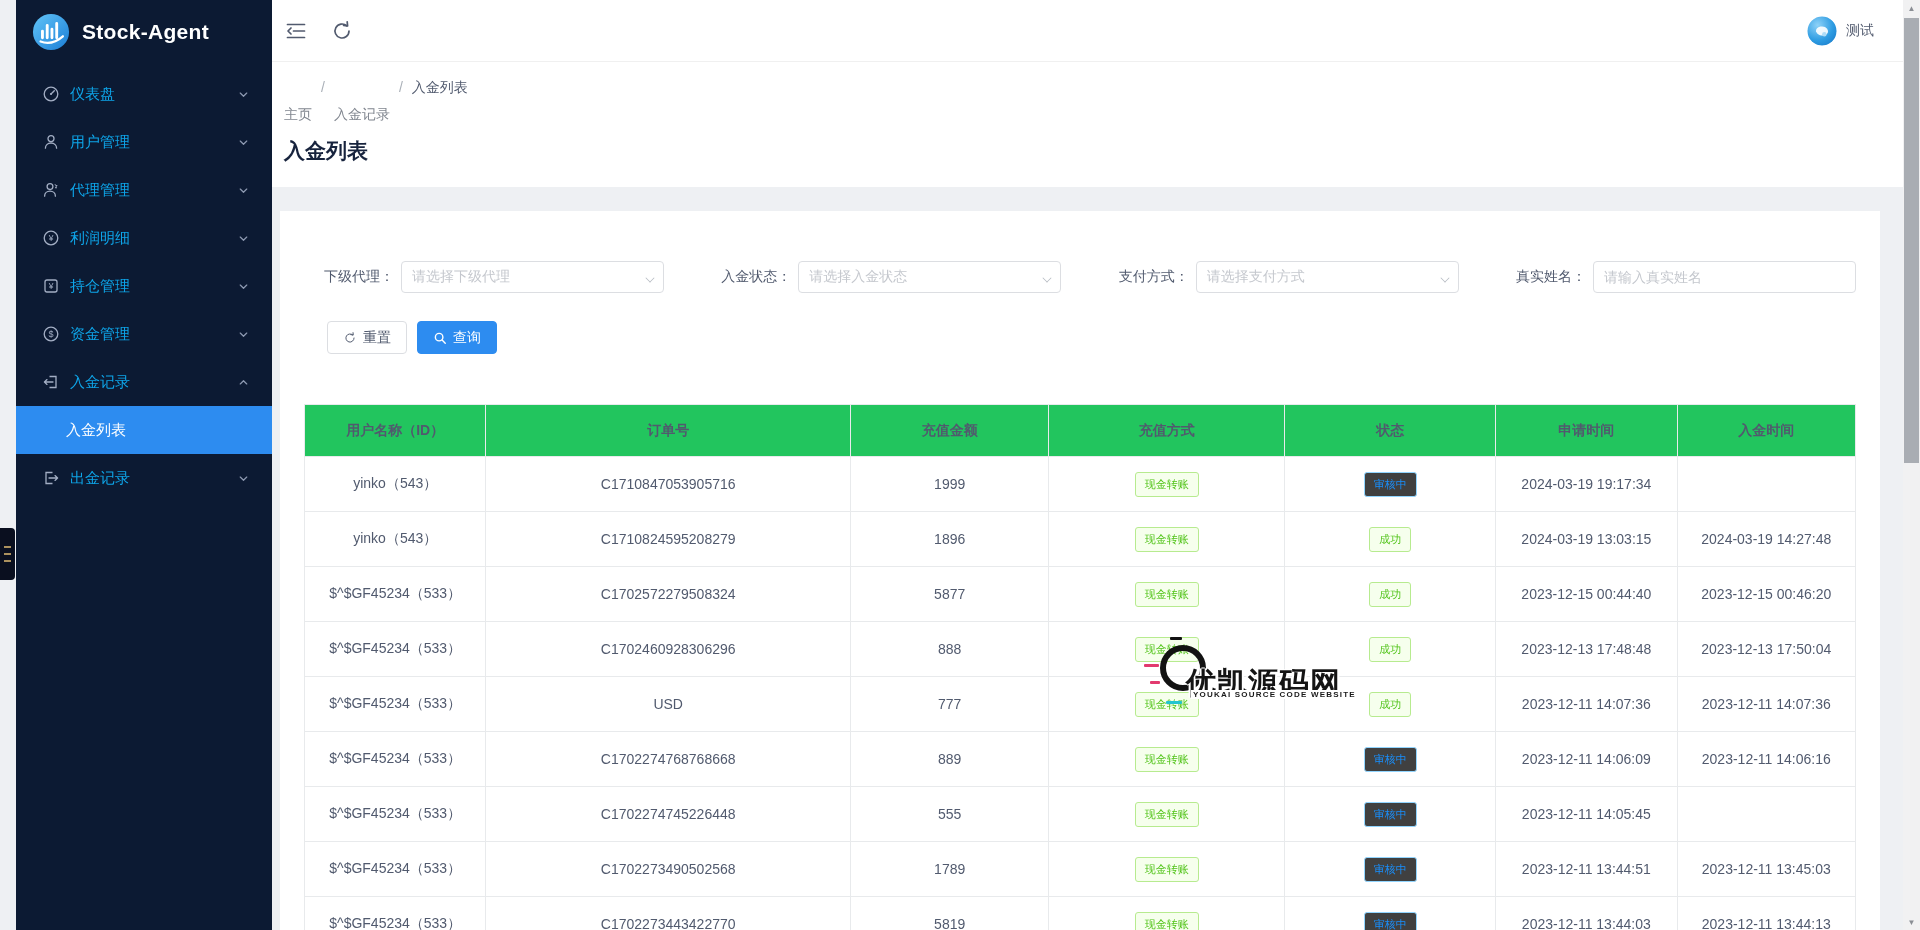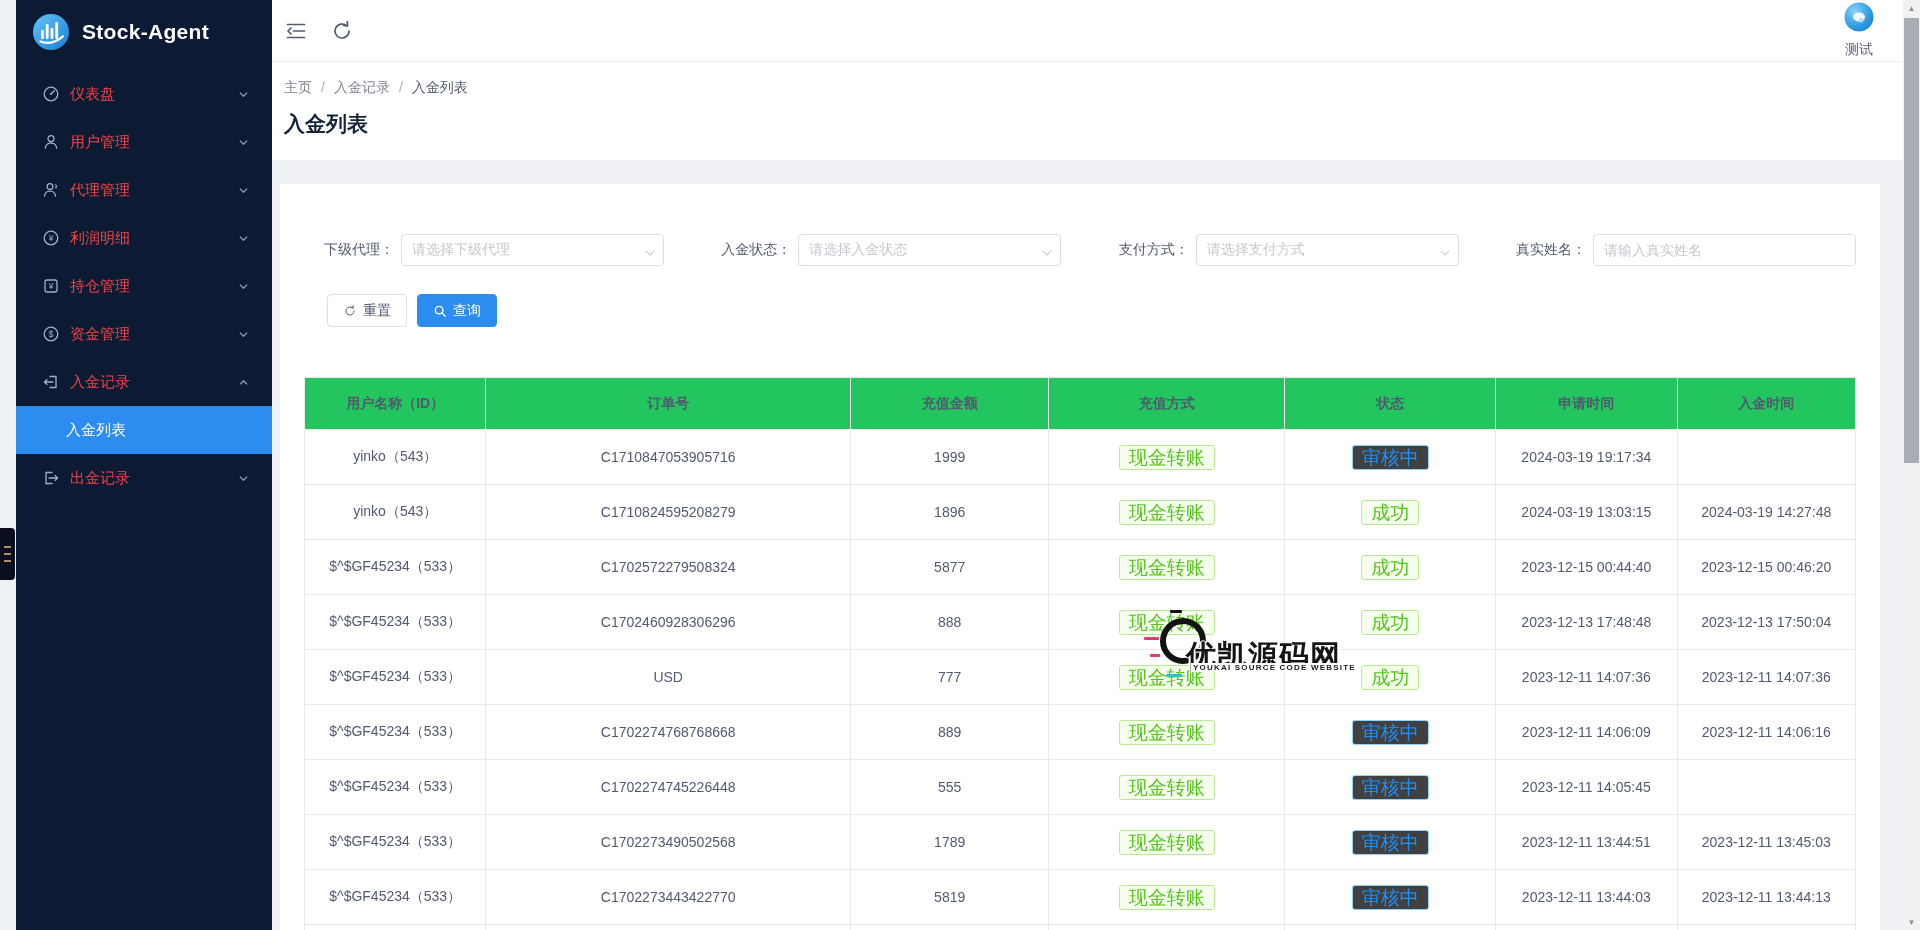--- a/index.html
+++ b/index.html
@@ -5,45 +5,45 @@
   * { margin:0; padding:0; box-sizing:border-box; }
   html,body { width:1920px; height:930px; overflow:hidden; }
   body { font-family:"Liberation Sans","DejaVu Sans",sans-serif; background:#eef0f3; color:#515a6e; font-size:14px; }
 
   
   .sidebar { position:fixed; left:16px; top:0; width:256px; height:930px; background:#0c1a33; z-index:20; }
   .logo-row { display:flex; align-items:center; gap:12px; padding:13px 18px 13px 16px; }
   .logo-row svg { width:38px; height:38px; flex:none; }
   .logo-title { color:#ffffff; font-size:21px; font-weight:bold; letter-spacing:.3px; }
   .menu { margin-top:6px; }
-  .menu-item { height:48px; display:flex; align-items:center; padding:0 22px 0 26px; color:#ef4444; font-size:15px; cursor:pointer; }
+  .menu-item { height:48px; display:flex; align-items:center; padding:0 22px 0 26px; color:#0ea5e9; font-size:15px; cursor:pointer; }
   .mi-icon { width:18px; height:18px; margin-right:10px; flex:none; color:#a3aec4; }
   .mi-label { flex:1; }
   .mi-caret { width:13px; height:13px; color:#8d99b1; transition:transform .2s; }
   .menu-item.expanded .mi-caret { transform:rotate(180deg); }
   .submenu { background:#081426; }
   .submenu-item { height:48px; display:flex; align-items:center; padding-left:50px; color:#a3aec4; font-size:15px; cursor:pointer; }
   .submenu-item.active { background:#2d8cf0; color:#fff; }
 
   
   .edge-tab { position:fixed; left:0; top:528px; width:15px; height:52px; background:#0a0f1f; border-radius:0 4px 4px 0; z-index:30; display:flex; flex-direction:column; align-items:center; justify-content:center; gap:5px; }
   .edge-tab i { display:block; width:7px; height:2px; background:#c9a86a; opacity:.85; }
 
   
   .main { margin-left:256px; width:1664px; }
   .topbar { height:62px; background:#fff; border-bottom:1px solid #f0f0f0; display:flex; align-items:center; padding:0 46px 0 28px; }
   .tb-icon { width:24px; height:24px; color:#515a6e; cursor:pointer; }
   .tb-icon + .tb-icon { margin-left:22px; }
-  .tb-right { margin-left:auto; display:flex; align-items:center; gap:9px; cursor:pointer;flex-direction:column; }
+  .tb-right { margin-left:auto; display:flex; align-items:center; gap:9px; cursor:pointer; }
   .avatar { width:30px; height:30px; border-radius:50%; overflow:hidden; flex:none; }
   .tb-user { color:#515a6e; font-size:14px; }
 
   .crumb-section { background:#fff; padding:17px 28px 22px 28px; }
   .breadcrumb { font-size:14px; color:#80868f; display:flex; gap:9px; }
-  .breadcrumb .bc-link { cursor:pointer; }
+  .breadcrumb .bc-link { cursor:pointer;margin-top:27px; }
   .breadcrumb .bc-sep { color:#aab0b8; }
   .breadcrumb .bc-current { color:#515a6e; }
   .page-title { margin-top:13px; font-size:21px; font-weight:bold; color:#17233d; }
 
   .card { margin:24px 40px 0 24px; background:#fff; padding:50px 24px 0 24px; min-height:760px; position:relative; }
 
   
   .filter-row { display:flex; justify-content:space-between; }
   .field { display:flex; align-items:center; }
   .f-label { width:90px; text-align:right; color:#515a6e; font-size:14px; margin-right:7px; white-space:nowrap; }
@@ -66,21 +66,21 @@
   th,td { border:1px solid #e8eaec; text-align:center; font-size:14px; color:#515a6e; overflow:hidden; white-space:nowrap; }
   th { background:#22c55e; height:52px; font-weight:bold; }
   td { height:55px; }
   th:nth-child(1),td:nth-child(1){width:11.7%;}
   th:nth-child(2),td:nth-child(2){width:23.5%;}
   th:nth-child(3),td:nth-child(3){width:12.8%;}
   th:nth-child(4),td:nth-child(4){width:15.2%;}
   th:nth-child(5),td:nth-child(5){width:13.6%;}
   th:nth-child(6),td:nth-child(6){width:11.7%;}
   th:nth-child(7),td:nth-child(7){width:11.5%;}
-  .badge { display:inline-block; padding:3px 9px; border-radius:3px; font-size:19px; line-height:17px; }
+  .badge { display:inline-block; padding:3px 9px; border-radius:3px; font-size:11px; line-height:17px; }
   .badge-green { color:#52c41a; background:#f6ffed; border:1px solid #b7eb8f; }
   .badge-blue  { color:#1890ff; background:#404040; border:1px solid #91d5ff; }
 
   
   .watermark { position:absolute; left:860px; top:428px; width:220px; height:80px; z-index:6; pointer-events:none; }
   .wm-ring { position:absolute; left:20px; top:6px; width:46px; height:46px; border:6px solid #121212; border-radius:50%; background:transparent; }
   .wm-text { position:absolute; left:46px; top:24px; font-size:30px; font-weight:bold; color:#141414; letter-spacing:1px; white-space:nowrap;
              text-shadow:-2px 0 0 #fff, 2px 0 0 #fff, 0 -1px 0 #fff, 0 1px 0 #fff; }
   .wm-sub { position:absolute; left:51px; top:51px; font-size:8px; font-weight:bold; color:#1a1a1a; letter-spacing:1.2px; white-space:nowrap; background:#fff; padding:0 2px; }
   .wm-dash { position:absolute; border-radius:1px; }

